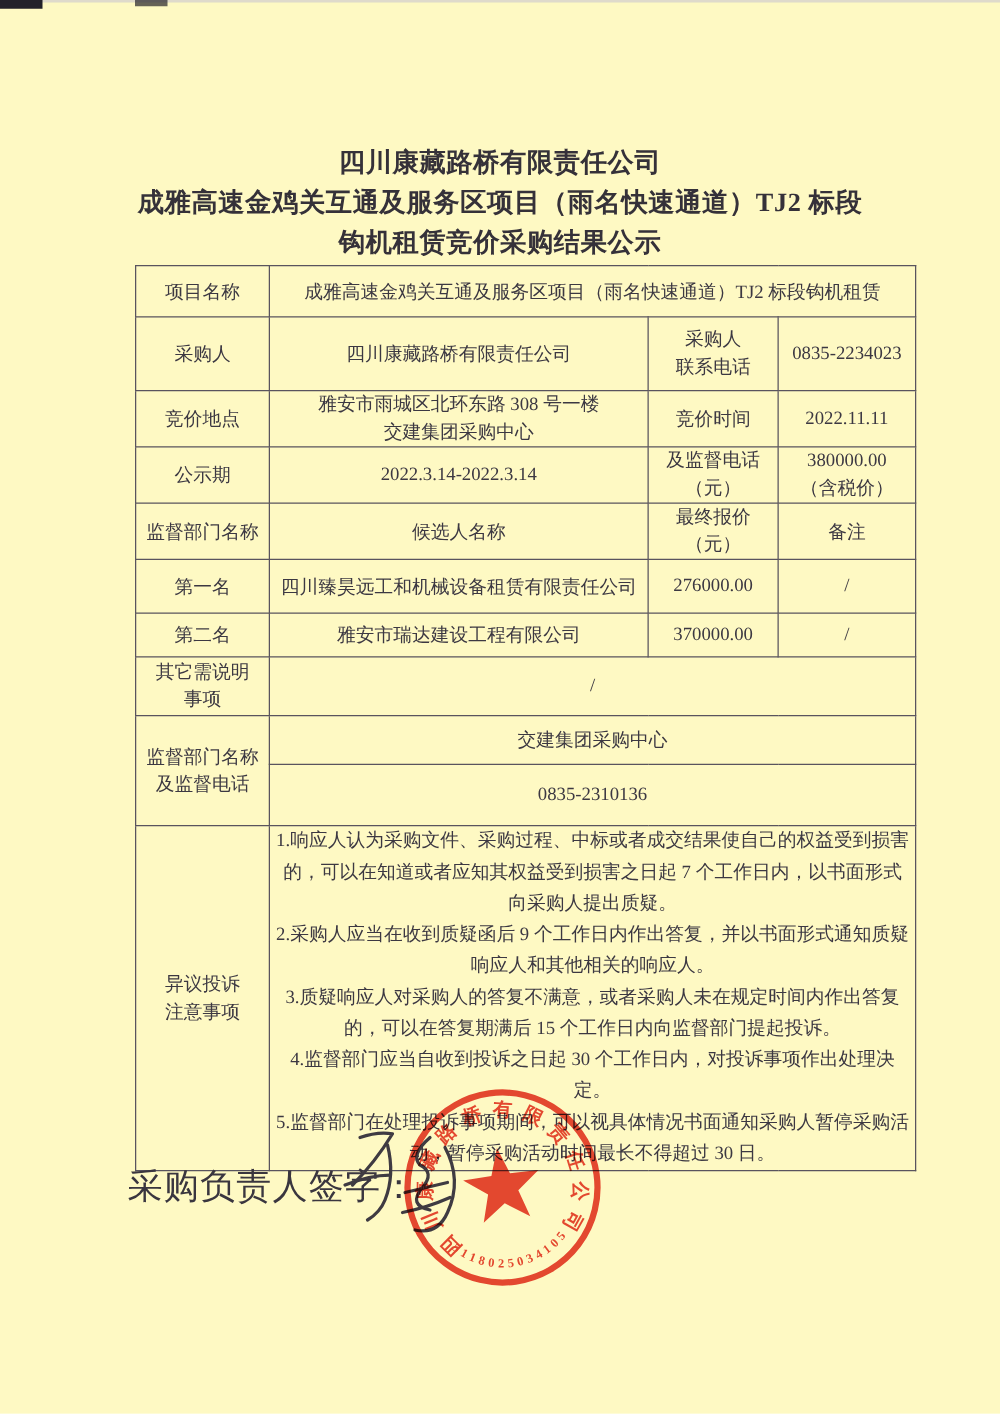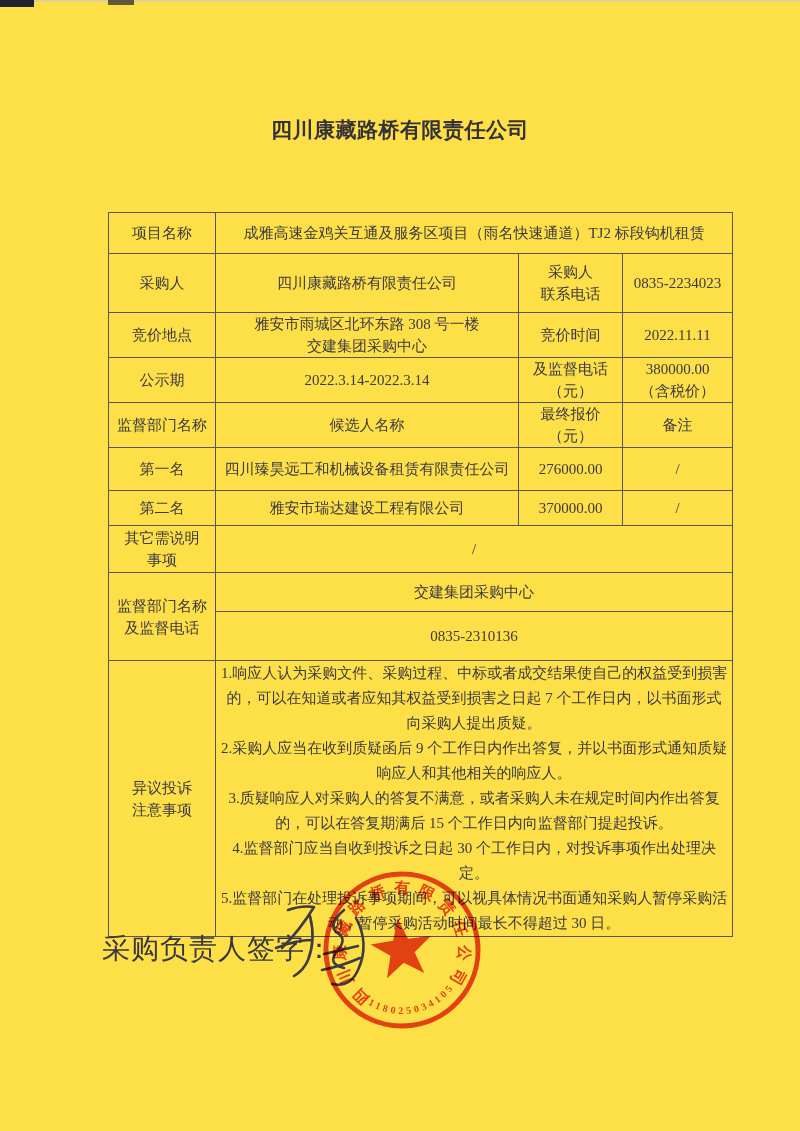--- a/index.html
+++ b/index.html
@@ -1,19 +1,19 @@
 <!DOCTYPE html>
 <html><head>
 <meta charset="utf-8">
 <style>
   html,body{margin:0;padding:0;}
   .page{
     position:relative;
     width:800px;height:1131px;
-    background:#fde047;
+    background:#fef9c3;
     font-family:"Liberation Serif","DejaVu Serif",serif;
     color:#3c3842;
     overflow:hidden;
   }
   .scan-artifact{position:absolute;background:#23222a;}
   .art1{left:0;top:0;width:34px;height:7px;}
   .art2{left:108px;top:0;width:26px;height:5px;opacity:.7;}
   .art3{left:0;top:0;width:800px;height:2px;background:#c9c5d0;opacity:.6;}
 
   .title-block{
@@ -58,20 +58,22 @@
 <body>
 
 <div class="page">
 
   <div class="scan-artifact art3"></div>
   <div class="scan-artifact art1"></div>
   <div class="scan-artifact art2"></div>
 
   <div class="title-block">
     <div>四川康藏路桥有限责任公司</div>
+    <div>成雅高速金鸡关互通及服务区项目（雨名快速通道）TJ2 标段</div>
+    <div>钩机租赁竞价采购结果公示</div>
   </div>
 
   <table class="doc">
     <colgroup>
       <col style="width:107px">
         <col style="width:303px">
         <col style="width:104px">
         <col style="width:110px">
     </colgroup>
     <tbody>

